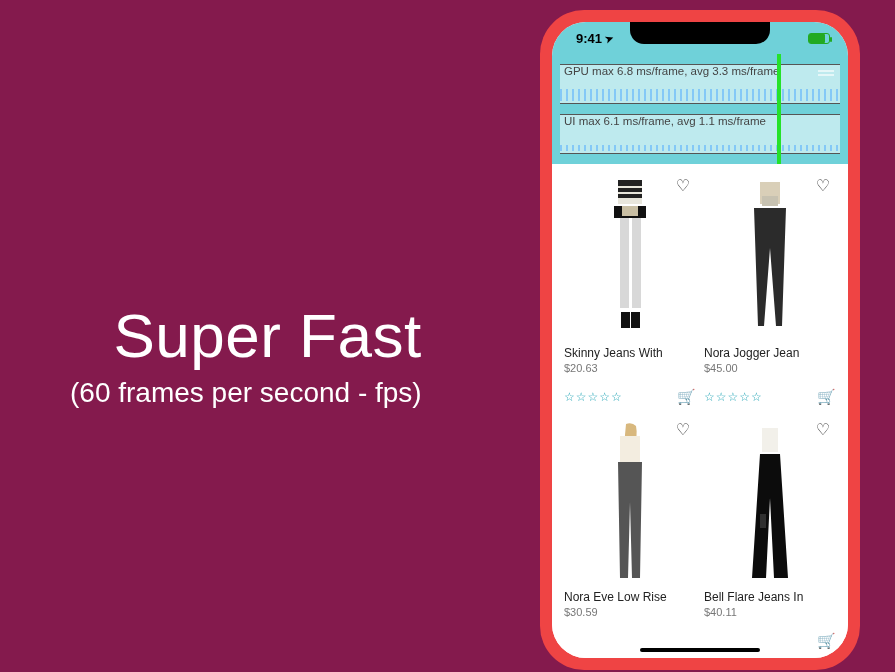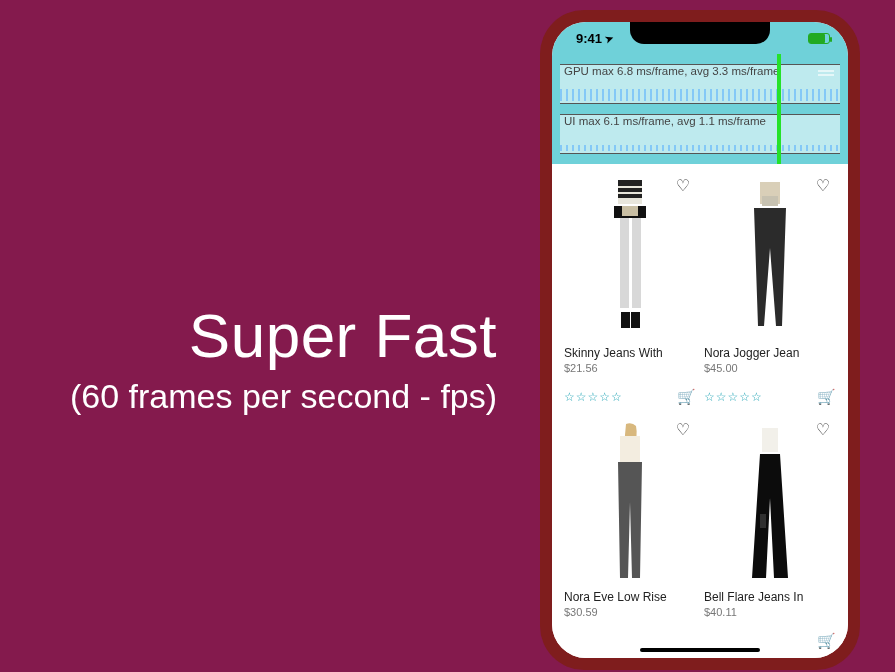--- a/index.html
+++ b/index.html
@@ -17,33 +17,33 @@
     top: 300px;
     color: #fff;
     text-align: right;
   }
   .heading h1 {
     font-size: 62px;
     font-weight: 300;
     letter-spacing: .5px;
   }
   .heading p {
-    font-size: 34px;
+    font-size: 28px;
     font-weight: 300;
     margin-top: 6px;
   }
 
   
   .phone {
     position: absolute;
     left: 540px;
     top: 10px;
     width: 320px;
     height: 660px;
-    background: #7f1d1d;
+    background: #ef4444;
     border-radius: 44px;
     padding: 12px;
   }
   .phone-inner {
     width: 100%; height: 100%;
     background: #fff;
     border-radius: 34px;
     overflow: hidden;
     position: relative;
   }
@@ -271,21 +271,21 @@
             <rect x="26" y="16" width="24" height="4" fill="#222"></rect>
             <rect x="22" y="28" width="32" height="12" fill="#111"></rect>
             <rect x="30" y="28" width="16" height="10" fill="#c9bfa4"></rect>
             <rect x="28" y="40" width="9" height="90" fill="#d8d8d8"></rect>
             <rect x="40" y="40" width="9" height="90" fill="#d8d8d8"></rect>
             <rect x="29" y="134" width="9" height="16" fill="#111"></rect>
             <rect x="39" y="134" width="9" height="16" fill="#111"></rect>
           </svg>
         </div>
         <div class="title">Skinny Jeans With</div>
-        <div class="price">$21.56</div>
+        <div class="price">$20.63</div>
         <div class="card-bottom">
           <span class="stars">☆☆☆☆☆</span>
           <span class="cart">🛒</span>
         </div>
       </div>
 
       <div class="card">
         <div class="img-wrap">
           <span class="heart">♡</span>
           <svg class="product-svg" viewBox="0 0 76 160">

